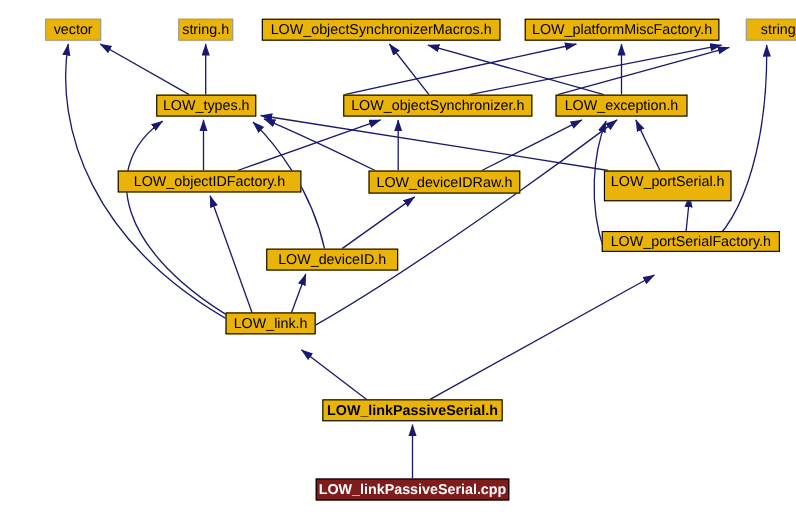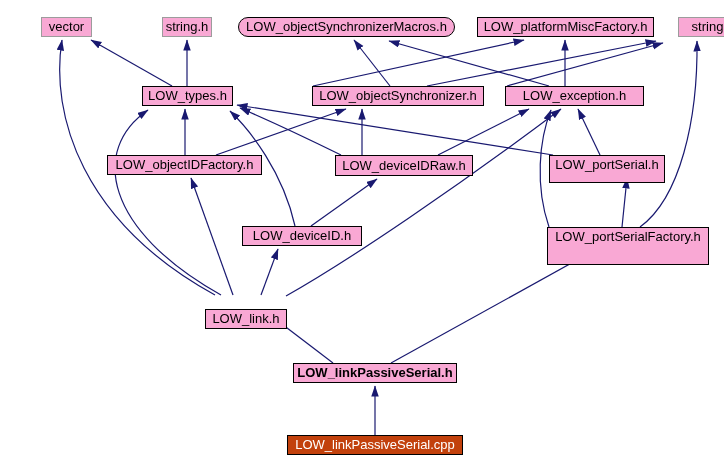--- a/index.html
+++ b/index.html
@@ -12,30 +12,30 @@
     overflow: hidden;
   }
   #edge-layer {
     position: absolute;
     left: 0; top: 0;
     width: 724px; height: 470px;
   }
   .node {
     position: absolute;
     box-sizing: border-box;
-    background: #f9a8d4;
+    background: #eab308;
     border: 1px solid #000000;
     color: #000000;
     font-size: 13px;
     text-align: center;
     white-space: nowrap;
     overflow: hidden;
   }
   .node.external { border-color: #9c9c9c; }
-  .node.focus    { background: #c2410c; color: #ffffff; border-color: #000000; }
+  .node.focus    { background: #7f1d1d; color: #ffffff; border-color: #000000; font-weight: bold; }
 </style>
 </head>
 <body>
 
 <div class="canvas">
   <svg id="edge-layer" width="724" height="470" viewBox="0 0 724 470" xmlns="http://www.w3.org/2000/svg">
     <defs>
       <marker id="arrow" markerUnits="userSpaceOnUse" markerWidth="12" markerHeight="8.5" refX="10.5" refY="3.75" orient="auto">
         <path d="M0,0 L11,3.75 L0,7.5 Z" fill="#191970"></path>
       </marker>
@@ -67,28 +67,28 @@
         <path d="M261,295 L278,249" stroke="#191970" stroke-width="1.2" marker-end="url(#arrow)"></path>
         <path d="M286,296 C350,260 460,185 561,109" stroke="#191970" stroke-width="1.2" marker-end="url(#arrow)"></path>
         <path d="M333,363 L274,318" stroke="#191970" stroke-width="1.2" marker-end="url(#arrow)"></path>
         <path d="M391,363 L595,250" stroke="#191970" stroke-width="1.2" marker-end="url(#arrow)"></path>
         <path d="M375,435 L375,386" stroke="#191970" stroke-width="1.2" marker-end="url(#arrow)"></path>
       </g>
   </svg>
   <div id="node-layer">
       <div class="node external" style="left: 41px; top: 17px; width: 51px; height: 20px; line-height: 18px;">vector</div>
       <div class="node external" style="left: 162px; top: 17px; width: 50px; height: 20px; line-height: 18px;">string.h</div>
-      <div class="node internal" style="left: 238px; top: 17px; width: 217px; height: 20px; line-height: 18px; border-radius: 10px;">LOW_objectSynchronizerMacros.h</div>
+      <div class="node internal" style="left: 238px; top: 17px; width: 217px; height: 20px; line-height: 18px;">LOW_objectSynchronizerMacros.h</div>
       <div class="node internal" style="left: 477px; top: 17px; width: 177px; height: 20px; line-height: 18px;">LOW_platformMiscFactory.h</div>
       <div class="node external" style="left: 678px; top: 17px; width: 59px; height: 20px; line-height: 18px;">string</div>
       <div class="node internal" style="left: 142px; top: 86px; width: 91px; height: 20px; line-height: 18px;">LOW_types.h</div>
       <div class="node internal" style="left: 312px; top: 86px; width: 172px; height: 20px; line-height: 18px;">LOW_objectSynchronizer.h</div>
-      <div class="node internal" style="left: 505px; top: 86px; width: 139px; height: 20px; line-height: 18px;">LOW_exception.h</div>
-      <div class="node internal" style="left: 107px; top: 155px; width: 155px; height: 20px; line-height: 18px;">LOW_objectIDFactory.h</div>
+      <div class="node internal" style="left: 505px; top: 86px; width: 120px; height: 20px; line-height: 18px;">LOW_exception.h</div>
+      <div class="node internal" style="left: 107px; top: 155px; width: 167px; height: 20px; line-height: 18px;">LOW_objectIDFactory.h</div>
       <div class="node internal" style="left: 335px; top: 155px; width: 138px; height: 21px; line-height: 19px; text-align: center;">LOW_deviceIDRaw.h</div>
       <div class="node internal" style="left: 549px; top: 155px; width: 116px; height: 28px; line-height: 18px;">LOW_portSerial.h</div>
       <div class="node internal" style="left: 242px; top: 226px; width: 120px; height: 20px; line-height: 18px;">LOW_deviceID.h</div>
-      <div class="node internal" style="left: 547px; top: 227px; width: 162px; height: 38px; line-height: 18px;">LOW_portSerialFactory.h</div>
-      <div class="node internal" style="left: 205px; top: 309px; width: 82px; height: 20px; line-height: 18px;">LOW_link.h</div>
+      <div class="node internal" style="left: 547px; top: 210px; width: 162px; height: 19px; line-height: 18px;">LOW_portSerialFactory.h</div>
+      <div class="node internal" style="left: 205px; top: 284px; width: 82px; height: 20px; line-height: 18px;">LOW_link.h</div>
       <div class="node internal" style="left: 293px; top: 363px; width: 164px; height: 20px; line-height: 18px; font-weight: bold;">LOW_linkPassiveSerial.h</div>
       <div class="node focus" style="left: 287px; top: 435px; width: 176px; height: 20px; line-height: 18px;">LOW_linkPassiveSerial.cpp</div>
     </div>
 </div>
 
 </body></html>

